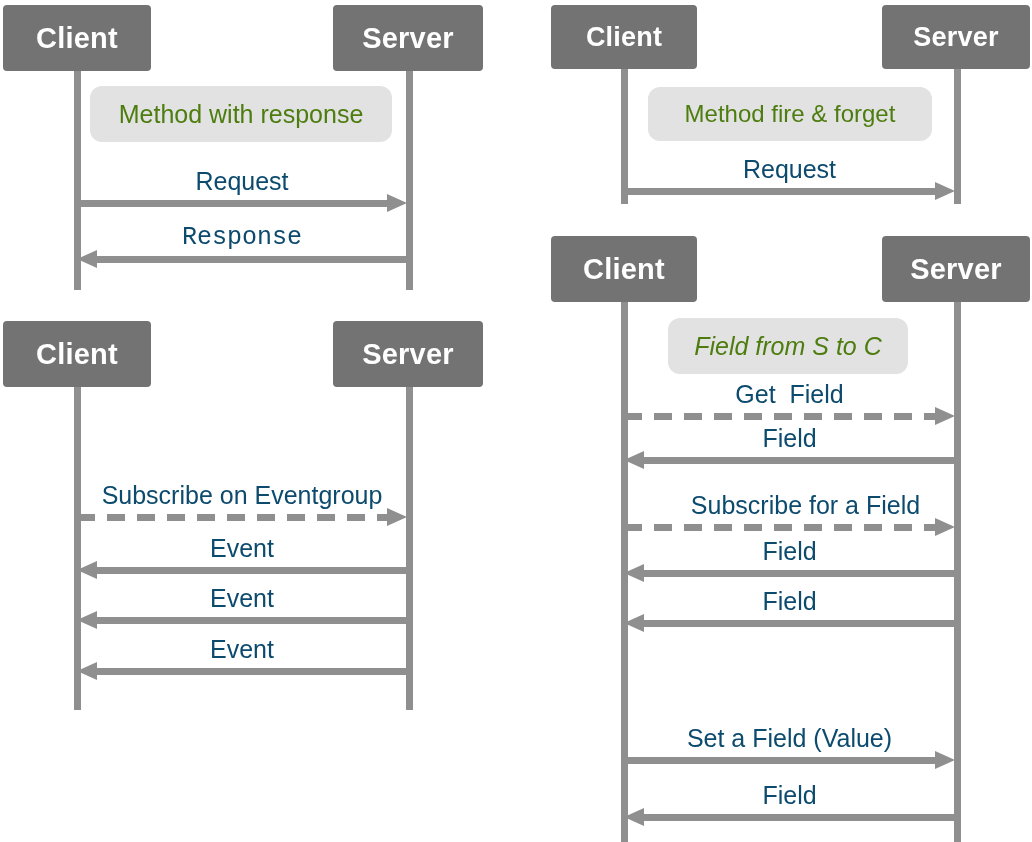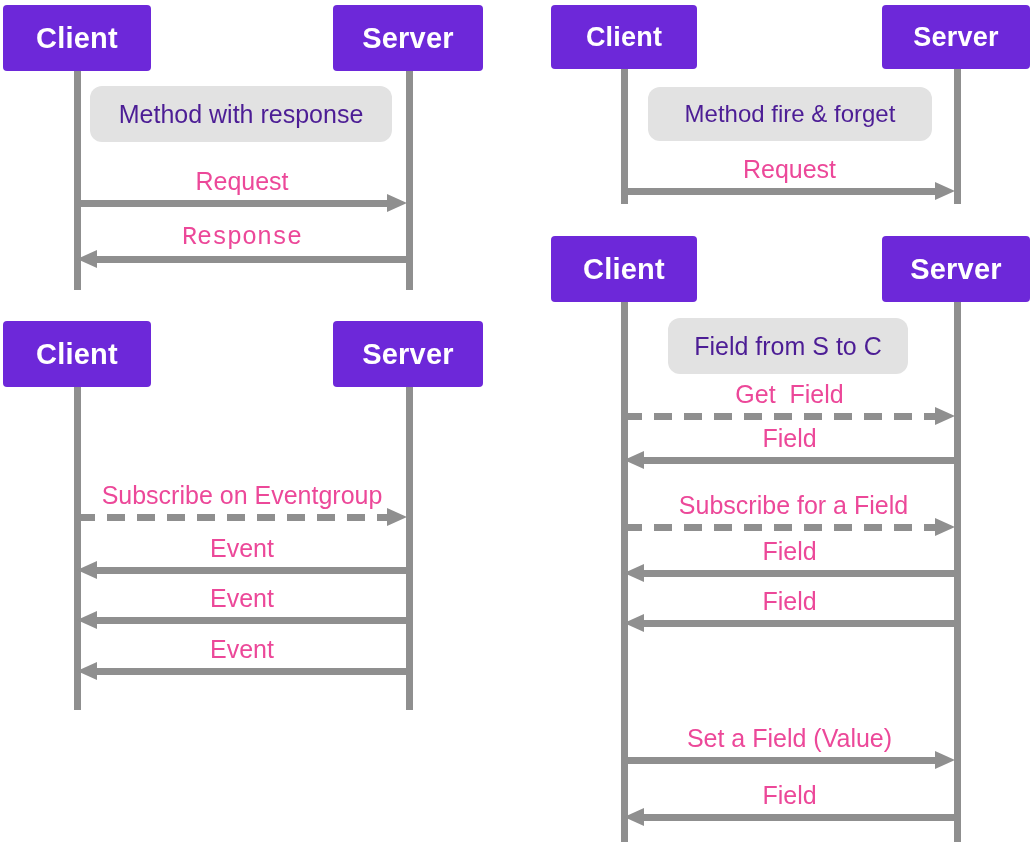--- a/index.html
+++ b/index.html
@@ -22,21 +22,21 @@
     height: 842px;
   }
 
   .panel {
     position: absolute;
   }
 
   
   .actor-box {
     position: absolute;
-    background: #6d28d9;
+    background: #737373;
     border-radius: 4px;
     color: #ffffff;
     display: flex;
     align-items: center;
     justify-content: center;
     font-weight: bold;
     letter-spacing: 0.2px;
     box-sizing: border-box;
   }
   .actor-label {
@@ -59,21 +59,21 @@
     border-radius: 12px;
     display: flex;
     align-items: center;
     justify-content: center;
     box-sizing: border-box;
     color: #1a1a1a;
   }
   .note-text {
     line-height: 1;
     white-space: pre;
-    color: #4c1d95;
+    color: #4d7c0f;
   }
 
   
   .message {
     position: absolute;
     height: 0;
   }
   .msg-line {
     position: absolute;
     left: 0;
@@ -99,21 +99,21 @@
     border-left: 20px solid #8f8f8f;
   }
   .msg-arrowhead.left {
     border-top: 9.5px solid transparent;
     border-bottom: 9.5px solid transparent;
     border-right: 20px solid #8f8f8f;
   }
   .msg-caption {
     position: absolute;
     white-space: pre;
-    color: #ec4899;
+    color: #0c4a6e;
     line-height: 1;
     text-align: center;
   }
 </style>
 </head>
 <body>
 
 <div class="diagram-canvas">
 
   <div class="panel" style="left:0px; top:0px; width:516px; height:300px;">
@@ -215,40 +215,40 @@
     <div class="lifeline" style="left:954px; top:294px; height:548px;"></div>
 
     <div class="actor-box" style="left:551px; top:236px; width:146px; height:66px;">
       <span class="actor-label" style="font-size:29px;">Client</span>
     </div>
 
     <div class="actor-box" style="left:882px; top:236px; width:148px; height:66px;">
       <span class="actor-label" style="font-size:29px;">Server</span>
     </div>
 
-    <div class="note-box" style="left:668px; top:318px; width:240px; height:56px;">
+    <div class="note-box" style="left:668px; top:318px; width:240px; height:56px;font-style:italic;">
       <span class="note-text" style="font-size:25px;">Field from S to C</span>
     </div>
 
     <div class="message" style="left:624px; top:413px; width:331px;">
       <div class="msg-line dashed" style="width:313px;"></div>
       <div class="msg-arrowhead right" style="left:311px;"></div>
       <div class="msg-caption" style="left:0px; top:-31px; width:331px; font-size:25px;text-align:center;">Get  Field</div>
     </div>
 
     <div class="message" style="left:624px; top:457px; width:331px;">
       <div class="msg-line" style="left:18px; width:313px;"></div>
       <div class="msg-arrowhead left" style="left:0px;"></div>
       <div class="msg-caption" style="left:0px; top:-31px; width:331px; font-size:25px;">Field</div>
     </div>
 
     <div class="message" style="left:624px; top:524px; width:331px;">
       <div class="msg-line dashed" style="width:313px;"></div>
       <div class="msg-arrowhead right" style="left:311px;"></div>
-      <div class="msg-caption" style="left:4px; top:-31px; width:331px; font-size:25px;">Subscribe for a Field</div>
+      <div class="msg-caption" style="left:16px; top:-31px; width:331px; font-size:25px;">Subscribe for a Field</div>
     </div>
 
     <div class="message" style="left:624px; top:570px; width:331px;">
       <div class="msg-line" style="left:18px; width:313px;"></div>
       <div class="msg-arrowhead left" style="left:0px;"></div>
       <div class="msg-caption" style="left:0px; top:-31px; width:331px; font-size:25px;">Field</div>
     </div>
 
     <div class="message" style="left:624px; top:620px; width:331px;">
       <div class="msg-line" style="left:18px; width:313px;"></div>

